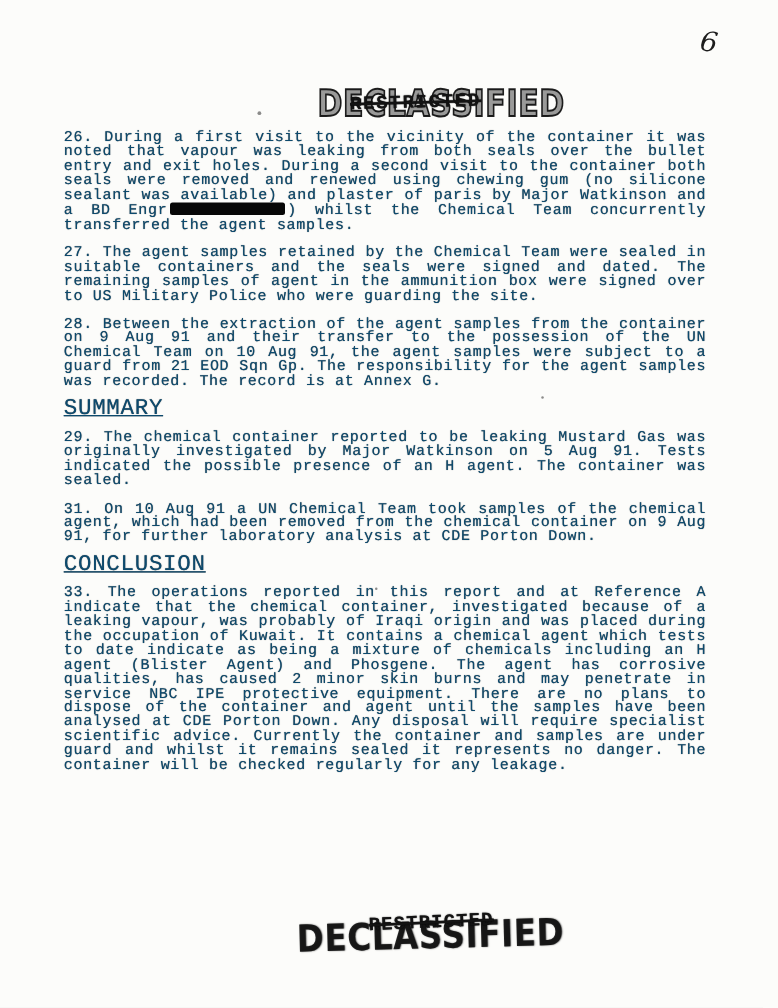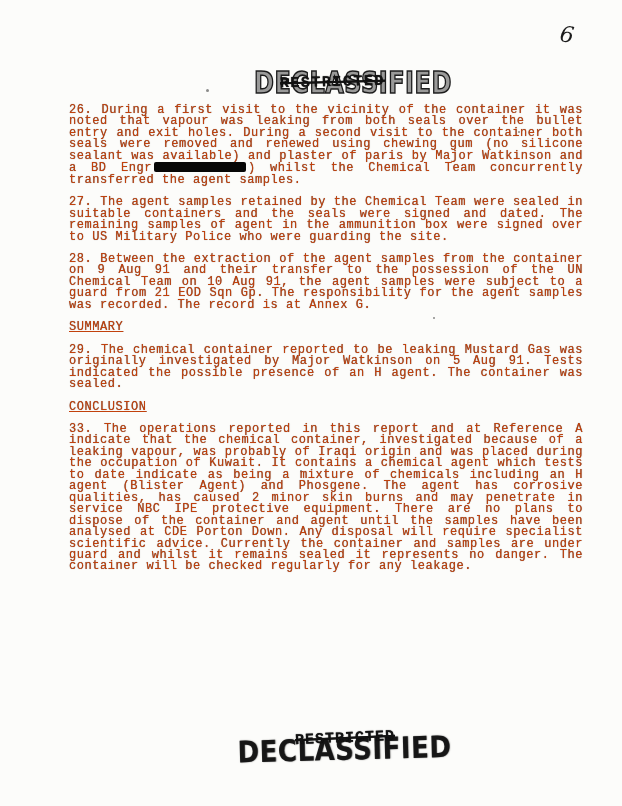--- a/index.html
+++ b/index.html
@@ -10,28 +10,28 @@
     font-family:"Liberation Mono","DejaVu Sans Mono",monospace;
   }
   
   .page-num{
     position:absolute;top:22px;left:560px;
     font-family:"DejaVu Serif",serif;font-style:italic;
     font-size:22px;color:#1c1c1c;transform:rotate(8deg);
   }
   
   .body-text{
-    position:absolute;left:69px;top:105px;width:514px;
+    position:absolute;left:51px;top:105px;width:514px;
     font-size:12px;line-height:11.45px;letter-spacing:0.55px;
-    color:#c2410c;text-align:justify;
+    color:#0c4a6e;text-align:justify;
     text-shadow:0 0 0.7px rgba(25,25,25,0.75);
   }
   .body-text p{margin:0 0 11px 0;}
   .heading{
-    margin:2px 0 11px 0;font-size:12px;font-weight:normal;
+    margin:2px 0 11px 0;font-size:18px;font-weight:normal;
     text-decoration:underline;text-align:left;
   }
   .redaction{
     display:inline-block;width:92px;height:10px;background:#070707;
     border-radius:2px;vertical-align:baseline;margin:0 2px -1px 2px;
   }
   
   .stamp{position:absolute;white-space:nowrap;}
   .stamp .primary{
     display:inline-block;
@@ -96,20 +96,21 @@
 
     <p>27.  The agent samples retained by the Chemical Team were sealed in suitable containers and the seals were signed and dated.  The remaining samples of agent in the ammunition box were signed over to US Military Police who were guarding the site.</p>
 
     <p>28.  Between the extraction of the agent samples from the container on 9 Aug 91 and their transfer to the possession of the UN Chemical Team on 10 Aug 91, the agent samples were subject to a guard from 21 EOD Sqn Gp.  The responsibility for the agent samples was recorded.  The record is at Annex G.</p>
 
     <h3 class="heading">SUMMARY</h3>
 
     <p>29.  The chemical container reported to be leaking Mustard Gas was originally investigated by Major Watkinson on 5 Aug 91. Tests indicated the possible presence of an H agent.  The container was sealed.</p>
 
 
+    <p>31.  On 10 Aug 91 a UN Chemical Team took samples of the chemical agent, which had been removed from the chemical container on 9 Aug 91, for further laboratory analysis at CDE Porton Down.</p>
 
 
     <h3 class="heading">CONCLUSION</h3>
 
     <p>33.  The operations reported in this report and at Reference A indicate that the chemical container, investigated because of a leaking vapour, was probably of Iraqi origin and was placed during the occupation of Kuwait.  It contains a chemical agent which tests to date indicate as being a mixture of chemicals including an H agent (Blister Agent) and Phosgene.  The agent has corrosive qualities, has caused 2 minor skin burns and may penetrate in service NBC IPE protective equipment.  There are no plans to dispose of the container and agent until the samples have been analysed at CDE Porton Down.  Any disposal will require specialist scientific advice. Currently the container and samples are under guard and whilst it remains sealed it represents no danger.  The container will be checked regularly for any leakage.</p>
 
   </div>
 
   <div class="stamp stamp-bottom">
     <span class="primary">DECLASSIFIED</span>

